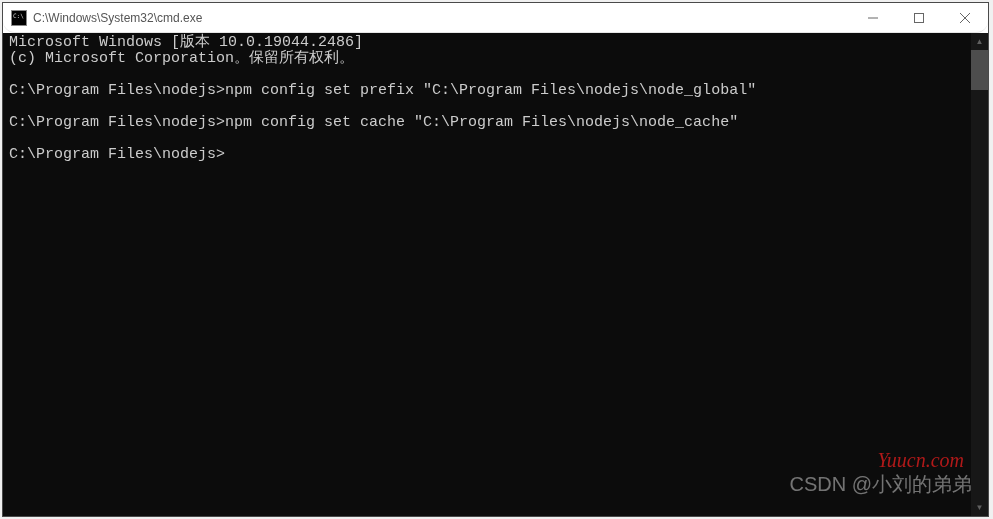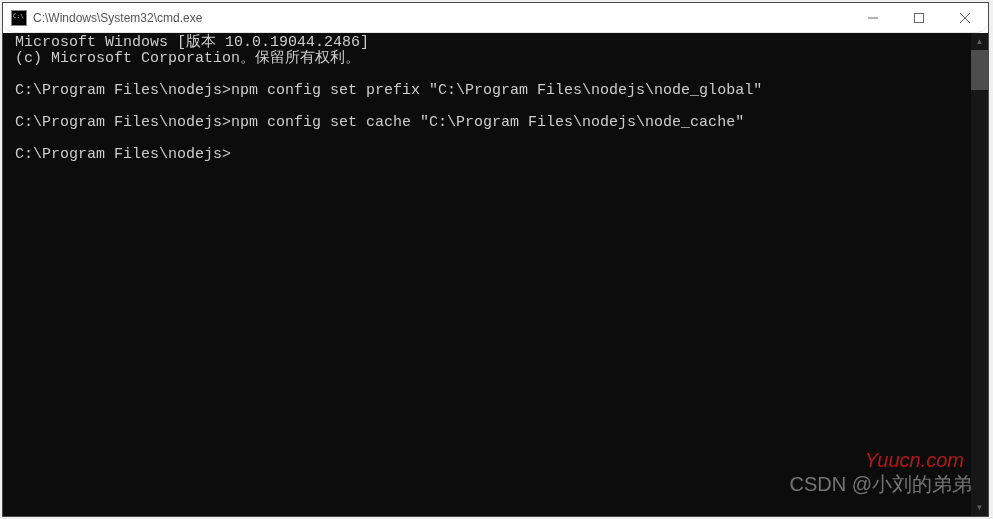--- a/index.html
+++ b/index.html
@@ -6,28 +6,28 @@
     html, body { width: 993px; height: 519px; font-family: "Segoe UI", "Microsoft YaHei", sans-serif; background: #f0f0f0; overflow: hidden; }
     .window { position: absolute; top: 2px; left: 2px; width: 987px; height: 515px; background: #ffffff; border: 1px solid #4a4a4a; display: flex; flex-direction: column; }
     .titlebar { height: 30px; background: #ffffff; display: flex; align-items: center; border-bottom: 1px solid #e5e5e5; border-radius: 12px; }
     .app-icon { width: 16px; height: 16px; margin-left: 8px; margin-right: 6px; background: #000; border: 1px solid #888; position: relative; flex-shrink: 0; }
     .app-icon::after { content: "C:\\"; color: #ccc; font-size: 6px; position: absolute; top: 1px; left: 1px; font-family: Consolas, monospace; }
     .title-text { font-size: 12px; color: #555; flex: 1; white-space: nowrap; overflow: hidden; }
     .win-controls { display: flex; height: 100%; }
     .win-btn { width: 46px; height: 100%; display: flex; align-items: center; justify-content: center; color: #666; font-size: 10px; cursor: pointer; }
     .win-btn svg { width: 10px; height: 10px; stroke: currentColor; stroke-width: 1; fill: none; }
     .terminal-wrap { flex: 1; background: #0c0c0c; display: flex; position: relative; }
-    .terminal { flex: 1; padding: 2px 0 2px 12px; color: #cccccc; font-family: "NSimSun", "SimSun", Consolas, "Courier New", monospace; font-size: 15px; line-height: 16px; white-space: pre; overflow: hidden; letter-spacing: 0; }
+    .terminal { flex: 1; padding: 2px 0 2px 6px; color: #cccccc; font-family: "NSimSun", "SimSun", Consolas, "Courier New", monospace; font-size: 15px; line-height: 16px; white-space: pre; overflow: hidden; letter-spacing: 0; }
     .terminal .line { min-height: 16px; }
     .scrollbar { width: 17px; background: #171717; position: relative; }
     .scrollbar .thumb { position: absolute; top: 17px; left: 0; right: 0; height: 40px; background: #4d4d4d; }
     .scrollbar .arrow { position: absolute; left: 0; right: 0; height: 17px; display: flex; align-items: center; justify-content: center; color: #606060; font-size: 8px; }
     .scrollbar .arrow.up { top: 0; }
     .scrollbar .arrow.down { bottom: 0; }
-    .watermark1 { position: absolute; right: 24px; bottom: 44px; font-family: Liberation Sans, sans-serif; font-style: italic; font-size: 20px; color: rgba(232, 30, 30, 0.75); font-weight: 500; pointer-events: none; }
+    .watermark1 { position: absolute; right: 24px; bottom: 44px; font-family: Liberation Serif, serif; font-style: italic; font-size: 20px; color: rgba(232, 30, 30, 0.75); font-weight: 500; pointer-events: none; }
     .watermark2 { position: absolute; right: 16px; bottom: 18px; font-family: "Microsoft YaHei", sans-serif; font-size: 20px; color: rgba(200, 200, 200, 0.55); pointer-events: none; }
   </style>
 </head>
 <body>
 
 <div class="window">
   <div class="titlebar">
     <div class="app-icon"></div>
     <div class="title-text">C:\Windows\System32\cmd.exe</div>
     <div class="win-controls">

